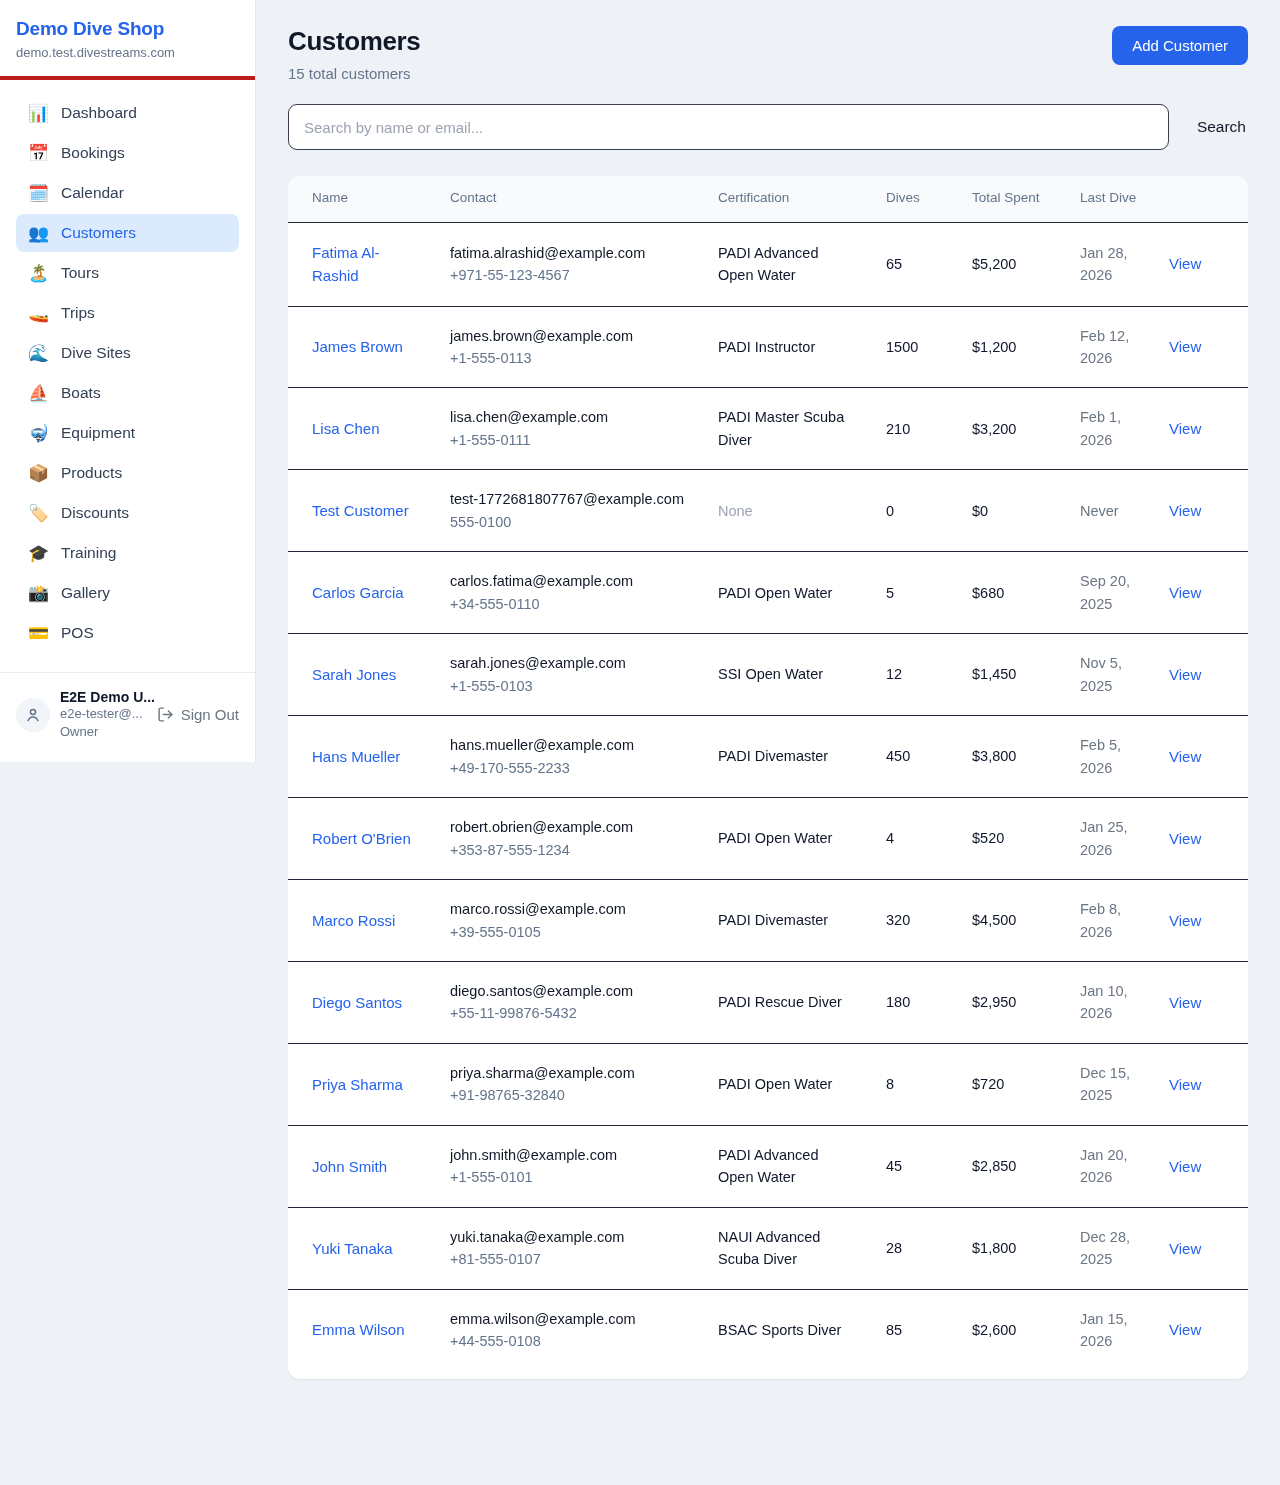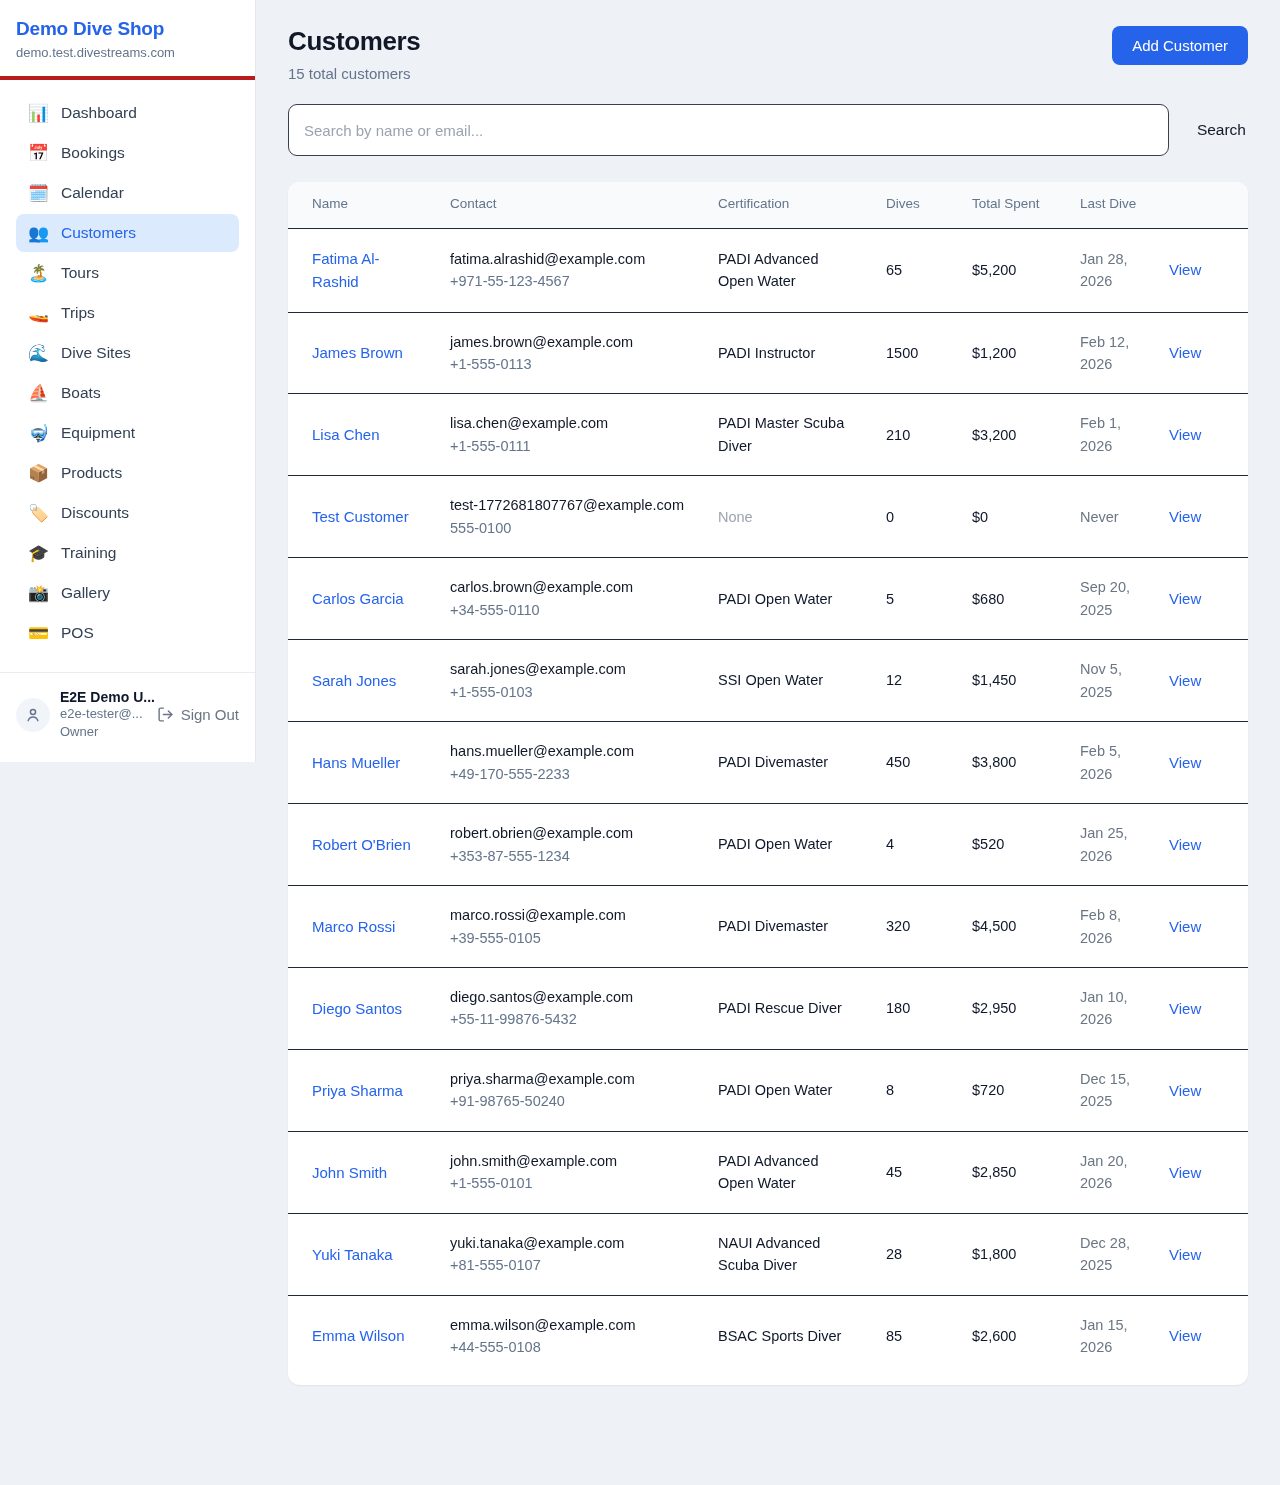--- a/index.html
+++ b/index.html
@@ -57,21 +57,21 @@
   .page-head { display: flex; justify-content: space-between; align-items: flex-start; }
   .page-title { font-size: 26px; font-weight: 700; color: #111827; letter-spacing: -0.4px; }
   .page-sub { font-size: 15px; color: #64748b; margin-top: 8px; }
   .btn-primary {
     background: #2563eb; color: #ffffff; border: none;
     font-family: inherit; font-size: 15px; font-weight: 500;
     padding: 11px 20px; border-radius: 8px; cursor: pointer;
   }
   .search-row { display: flex; align-items: center; gap: 26px; margin-top: 22px; }
   .search-input {
-    flex: 1; height: 52px;
+    flex: 1; height: 46px;
     border: 1px solid #39404d; border-radius: 9px;
     padding: 0 15px; font-family: inherit; font-size: 15px; color: #0f172a;
     background: #ffffff; outline: none;
   }
   .search-input::placeholder { color: #9aa3af; }
   .search-btn {
     background: none; border: none; font-family: inherit;
     font-size: 15.5px; color: #111827; cursor: pointer; padding: 4px 2px;
   }
 
@@ -274,21 +274,21 @@
             </td>
             <td class="cert muted">None</td>
             <td>0</td>
             <td>$0</td>
             <td class="date">Never</td>
             <td class="td-action"><a class="view-link">View</a></td>
           </tr>
           <tr>
             <td><a class="name-link">Carlos Garcia</a></td>
             <td>
-              <div class="email">carlos.brown@example.com</div>
+              <div class="email">carlos.fatima@example.com</div>
               <div class="phone">+34-555-0110</div>
             </td>
             <td class="cert">PADI Open Water</td>
             <td>5</td>
             <td>$680</td>
             <td class="date">Sep 20, 2025</td>
             <td class="td-action"><a class="view-link">View</a></td>
           </tr>
           <tr>
             <td><a class="name-link">Sarah Jones</a></td>
@@ -347,21 +347,21 @@
             <td class="cert">PADI Rescue Diver</td>
             <td>180</td>
             <td>$2,950</td>
             <td class="date">Jan 10, 2026</td>
             <td class="td-action"><a class="view-link">View</a></td>
           </tr>
           <tr>
             <td><a class="name-link">Priya Sharma</a></td>
             <td>
               <div class="email">priya.sharma@example.com</div>
-              <div class="phone">+91-98765-50240</div>
+              <div class="phone">+91-98765-32840</div>
             </td>
             <td class="cert">PADI Open Water</td>
             <td>8</td>
             <td>$720</td>
             <td class="date">Dec 15, 2025</td>
             <td class="td-action"><a class="view-link">View</a></td>
           </tr>
           <tr>
             <td><a class="name-link">John Smith</a></td>
             <td>

